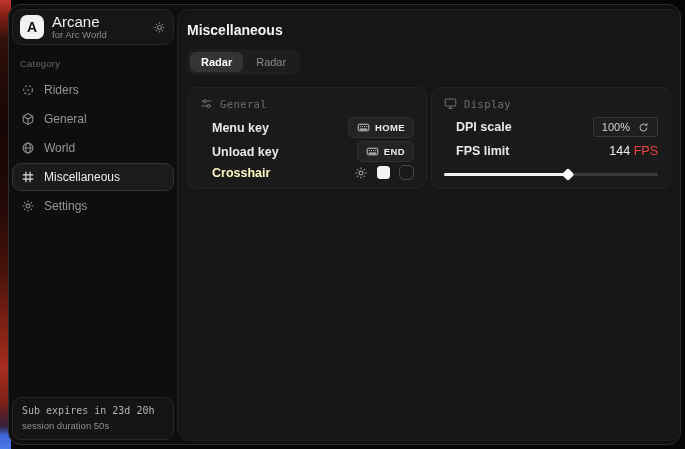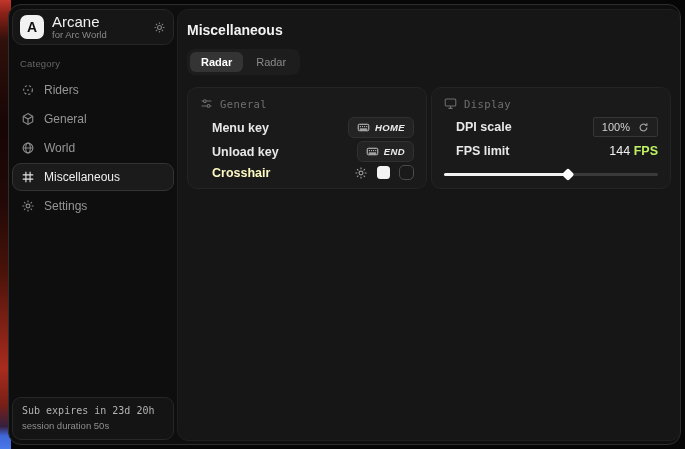--- a/index.html
+++ b/index.html
@@ -110,40 +110,40 @@
     height:24px; margin-top:3px;margin-left:12px;
   }
   .setting-label { font-size:12.5px; font-weight:bold; color:#e8e8e8; }
   .setting-label.muted { color:#fef9c3; }
   .keycap {
     display:flex; align-items:center; gap:5px;
     background:#232323; border:1px solid #303030; border-radius:6px;
     padding:3px 8px; cursor:default;
   }
   .keycap .kb-icon { display:flex; color:#cfcfcf; }
-  .keycap-label { font-size:9.5px; font-weight:bold; letter-spacing:.4px; color:#ececec;font-style:italic; }
+  .keycap-label { font-size:9.5px; font-weight:bold; letter-spacing:.4px; color:#ececec; }
   .crosshair-controls { display:flex; align-items:center; gap:9px; }
   .gear-btn { display:flex; color:#9a9a9a; cursor:default; }
   .color-swatch {
     width:13px; height:13px; border-radius:3.5px; background:#f4f4f4; cursor:default;
   }
   .checkbox {
     width:15px; height:15px; border-radius:5px;
     border:1.5px solid #4a4a4a; background:transparent; cursor:default;
   }
   .stepper {
     display:flex; align-items:center; gap:8px;
     background:#1f1f1f; border:1px solid #363636; border-radius:2px;
     padding:3px 8px; cursor:default;
   }
   .stepper-value { font-size:11px; color:#d2d2d2; }
   .stepper .refresh-icon { display:flex; color:#b0b0b0; }
   .fps-value { font-size:12.5px; }
   .fps-number { font-weight:normal; color:#f0f0f0; }
-  .fps-unit { color:#bef264; font-weight:bold; }
+  .fps-unit { color:#ef4444; font-weight:normal; }
   .slider { position:relative; height:12px; margin-top:6px; }
   .slider-track {
     position:absolute; left:0; right:0; top:5px; height:3px;
     background:#3a3a3a; border-radius:2px;
   }
   .slider-fill {
     position:absolute; left:0; top:5px; height:3px;
     background:#f2f2f2; border-radius:2px;
   }
   .slider-thumb {

